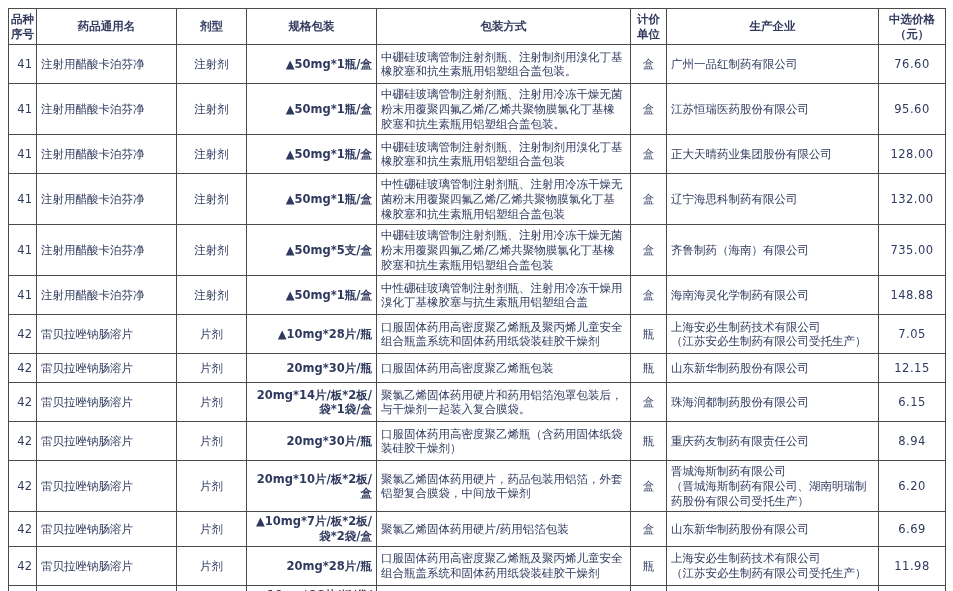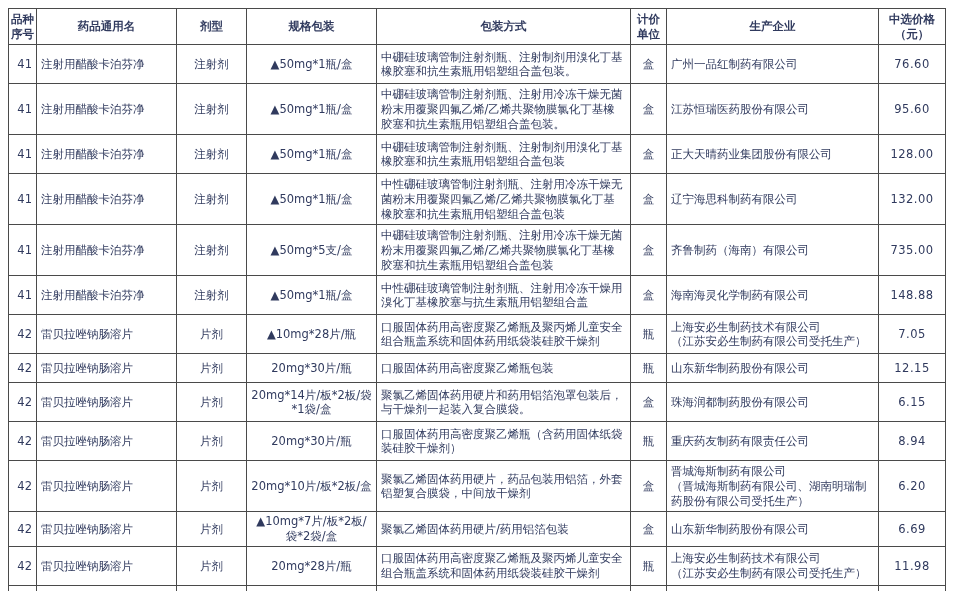--- a/index.html
+++ b/index.html
@@ -30,21 +30,21 @@
   }
   .price-table th {
     font-weight: bold;
     text-align: center;
     padding: 3px 2px;
     height: 28px;
   }
   td.c-seq   { text-align: right; }
   td.c-name  { text-align: left; margin-left: 36px; }
   td.c-form  { text-align: center; }
-  td.c-spec  { text-align: center; }
+  td.c-spec  { text-align: right; font-weight: bold; }
   td.c-pack  { text-align: left; }
   td.c-unit  { text-align: center; }
   td.c-manu  { text-align: left; white-space: pre-line; }
   td.c-price { text-align: center; letter-spacing: 0.5px; }
   tr.r2 td { height: 34px; }
   tr.r3 td { height: 46px; }
   tr.r1 td { height: 24px; }
 </style>
 </head>
 <body>

